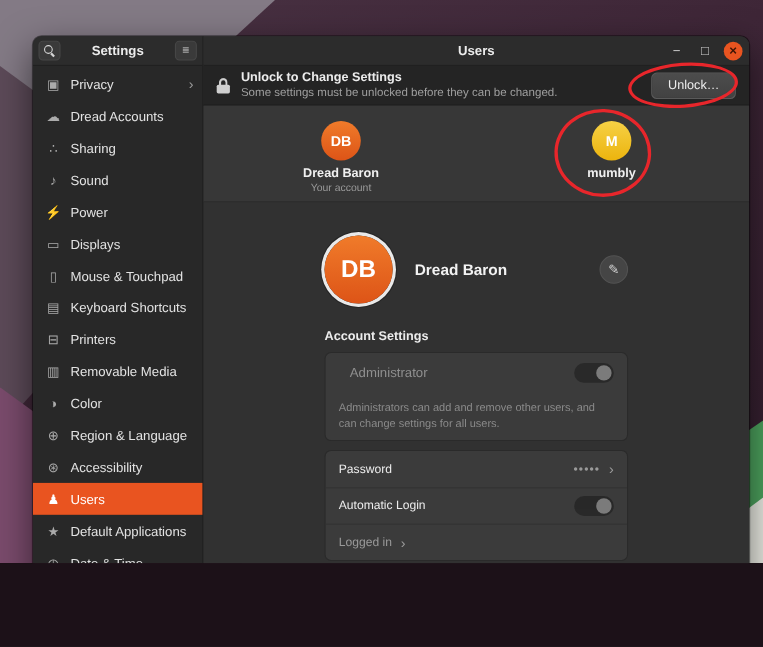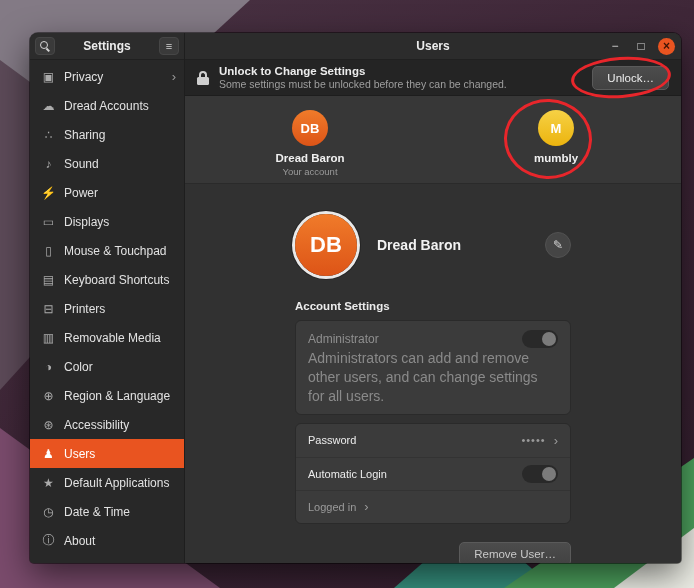--- a/index.html
+++ b/index.html
@@ -1,17 +1,17 @@
 <!DOCTYPE html>
 <html><head>
 <meta charset="utf-8">
 <style>
   * { margin:0; padding:0; box-sizing:border-box; }
   body { background:#1c1118; font-family:"Liberation Sans", sans-serif; }
-  .stage { position:relative; width:694px; height:588px; overflow:hidden;
+  .stage { position:relative; width:694px; height:512px; overflow:hidden;
            background:linear-gradient(150deg,#4a3344 0%, #3e2637 45%, #331e2e 100%); }
 
   
   .wp { position:absolute; }
   .wp-tl   { left:0; top:0; width:250px; height:230px; background:#837a85; clip-path:polygon(0 0,100% 0,0 100%); }
   .wp-tl2  { left:0; top:60px; width:180px; height:330px; background:#5c4a58; clip-path:polygon(0 0,100% 40%,0 100%); }
   .wp-bl   { left:0; bottom:0; width:220px; height:160px; background:#7a4b6c; clip-path:polygon(0 100%,0 0,100% 100%); }
   .wp-teal { right:140px; bottom:0; width:160px; height:70px; background:#35907e; clip-path:polygon(0 100%,50% 0,100% 100%); }
   .wp-green{ right:0; bottom:0; width:190px; height:130px; background:#4da35e; clip-path:polygon(100% 0,100% 100%,0 100%); }
   .wp-white{ right:0; bottom:0; width:80px; height:60px; background:#edeee6; clip-path:polygon(100% 0,100% 100%,0 100%); }
@@ -86,22 +86,22 @@
                 color:#fff; font-weight:bold; font-size:22px;
                 box-shadow:0 0 0 3px #e9e9e9, 0 0 0 4px rgba(0,0,0,.25); }
   .profile-name { margin-left:20px; font-size:14px; font-weight:bold; color:#f2f2f2; flex:1; }
   .edit-btn { width:26px; height:26px; border-radius:50%; background:#454545; border:1px solid #525252;
               display:flex; align-items:center; justify-content:center; color:#d8d8d8; font-size:12px; cursor:pointer; }
   .section-h { margin-top:24px; font-size:11.5px; font-weight:bold; color:#ececec; }
   .frame { margin-top:8px; background:#3b3b3b; border:1px solid #2a2a2a; border-radius:6px; }
   .frame-admin { padding:9px 12px 8px; }
   .admin-row { display:flex; align-items:center; }
   .dim { color:#8f8f8f; }
-  .admin-label { flex:1; font-size:12px; }
-  .admin-desc { margin-top:1px; font-size:14px; line-height:1.35; color:#8a8a8a; padding-right:6px; }
+  .admin-label { flex:1; font-size:12px;margin-left:10px; }
+  .admin-desc { margin-top:17px; font-size:10px; line-height:1.35; color:#8a8a8a; padding-right:6px; }
   .toggle { width:36px; height:18px; border-radius:9px; background:#252525; position:relative; flex:none; opacity:.8; cursor:pointer; }
   .toggle .knob { position:absolute; top:2px; width:14px; height:14px; border-radius:50%; background:#8c8c8c; }
   .toggle.on .knob { right:2px; }
   .row { height:33px; display:flex; align-items:center; padding:0 12px; }
   .row + .row { border-top:1px solid #333333; }
   .row-label { flex:1; font-size:11px; color:#ececec; }
   .row-value { font-size:11px; color:#9a9a9a; margin-right:8px; letter-spacing:1px; }
   .row-value.plain { letter-spacing:0; }
   .chev { color:#9a9a9a; font-size:13px; }
   .footer-row { margin-top:18px; display:flex; justify-content:flex-end; }

